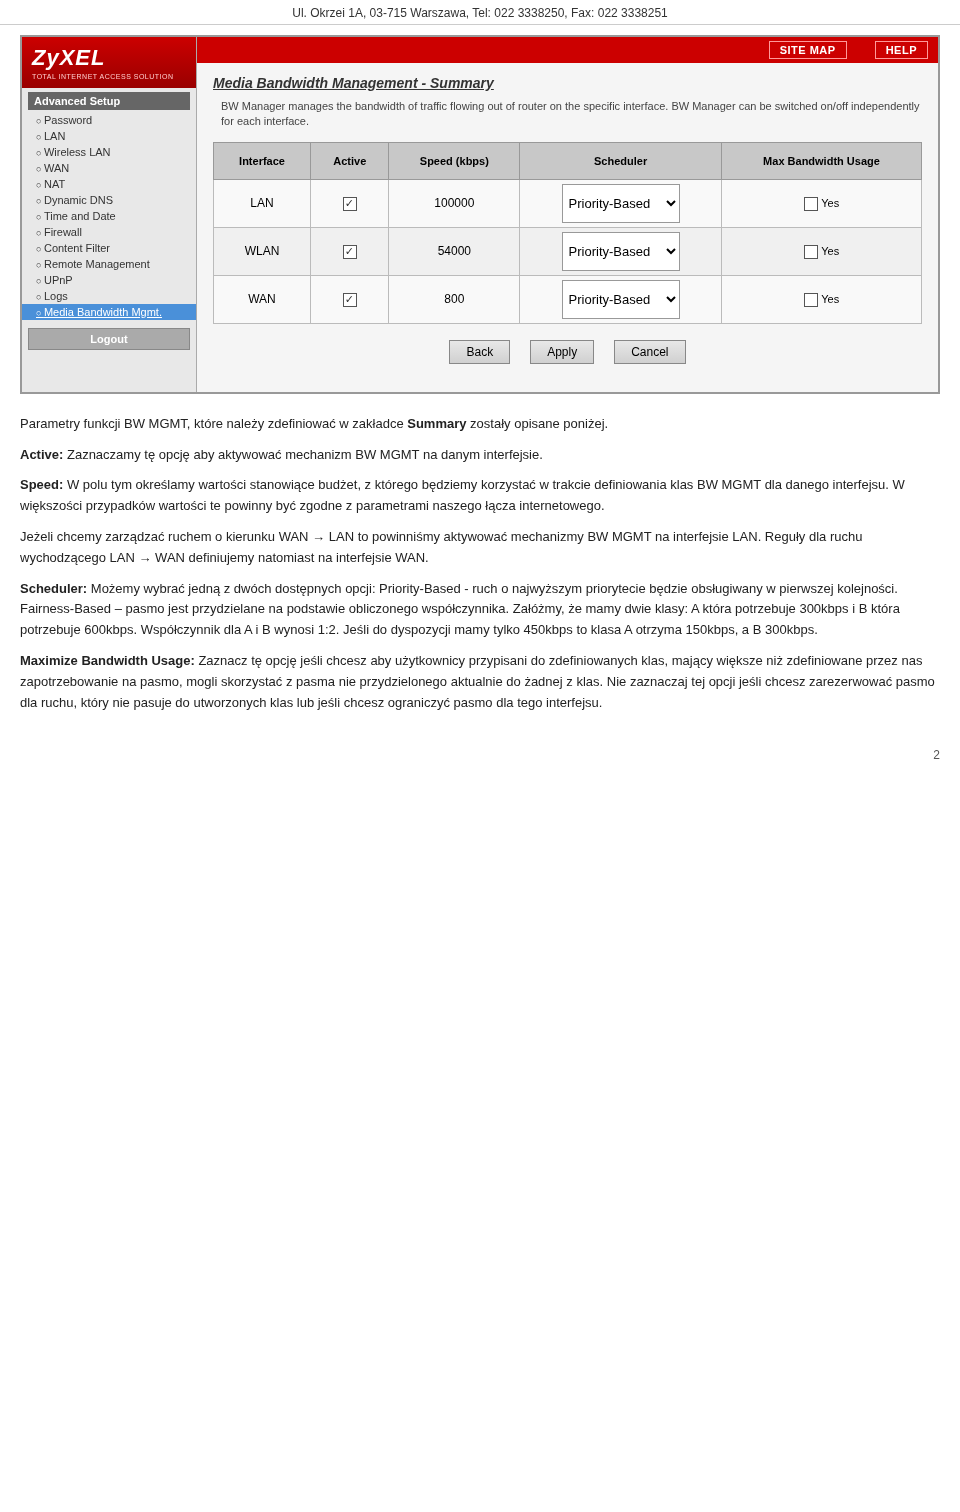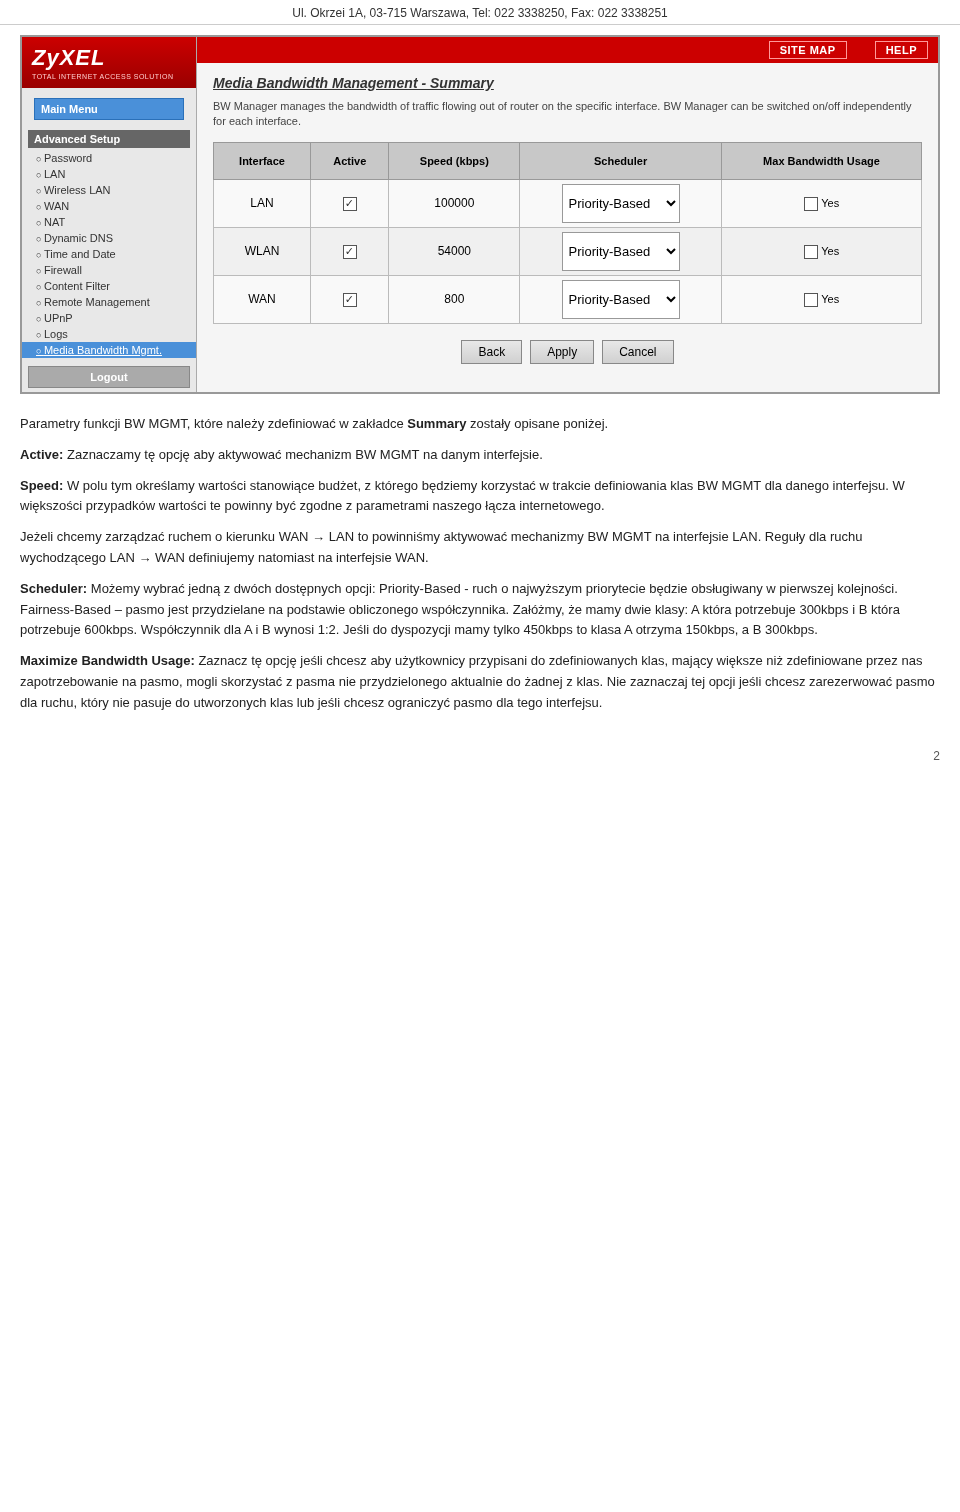--- a/index.html
+++ b/index.html
@@ -141,20 +141,21 @@
       color: #333;
       margin-bottom: 8px;
       text-decoration: underline;
     }
 
     .description {
       font-size: 11px;
       color: #444;
       margin-bottom: 12px;
       line-height: 1.4;
+      margin-left: 8px;
     }
 
     
     .bw-table {
       width: 100%;
       border-collapse: collapse;
       margin-bottom: 16px;
       font-size: 12px;
     }
     .bw-table th {
@@ -194,21 +195,21 @@
     .select-control {
       font-size: 13px;
       padding: 10px 2px;
       border: 1px solid #999;
       background: white;
       min-width: 100px;
     }
 
     .btn-row {
       display: flex;
-      gap: 8px;
+      gap: 20px;
       justify-content: center;
       margin-top: 8px;
       margin-bottom: 16px;
     }
     .form-btn {
       padding: 4px 16px;
       font-size: 12px;
       border: 1px solid #888;
       background: linear-gradient(to bottom, #e8e8e8, #d0d0d0);
       cursor: pointer;
@@ -244,23 +245,20 @@
 </div>
 
 <div class="router-ui">
 
   <div class="sidebar">
     <div class="sidebar-logo">
       <div class="logo-text">ZyXEL</div>
       <div class="logo-subtitle">TOTAL INTERNET ACCESS SOLUTION</div>
     </div>
 
-    <div style="padding: 6px 6px 2px 6px;">
-      <div class="sidebar-main-menu">Main Menu</div>
-    </div>
 
     <div class="sidebar-section-header">Advanced Setup</div>
 
     <div class="sidebar-item">
       <span>Password</span>
     </div>
     <div class="sidebar-item">
       <span>LAN</span>
     </div>
     <div class="sidebar-item">

